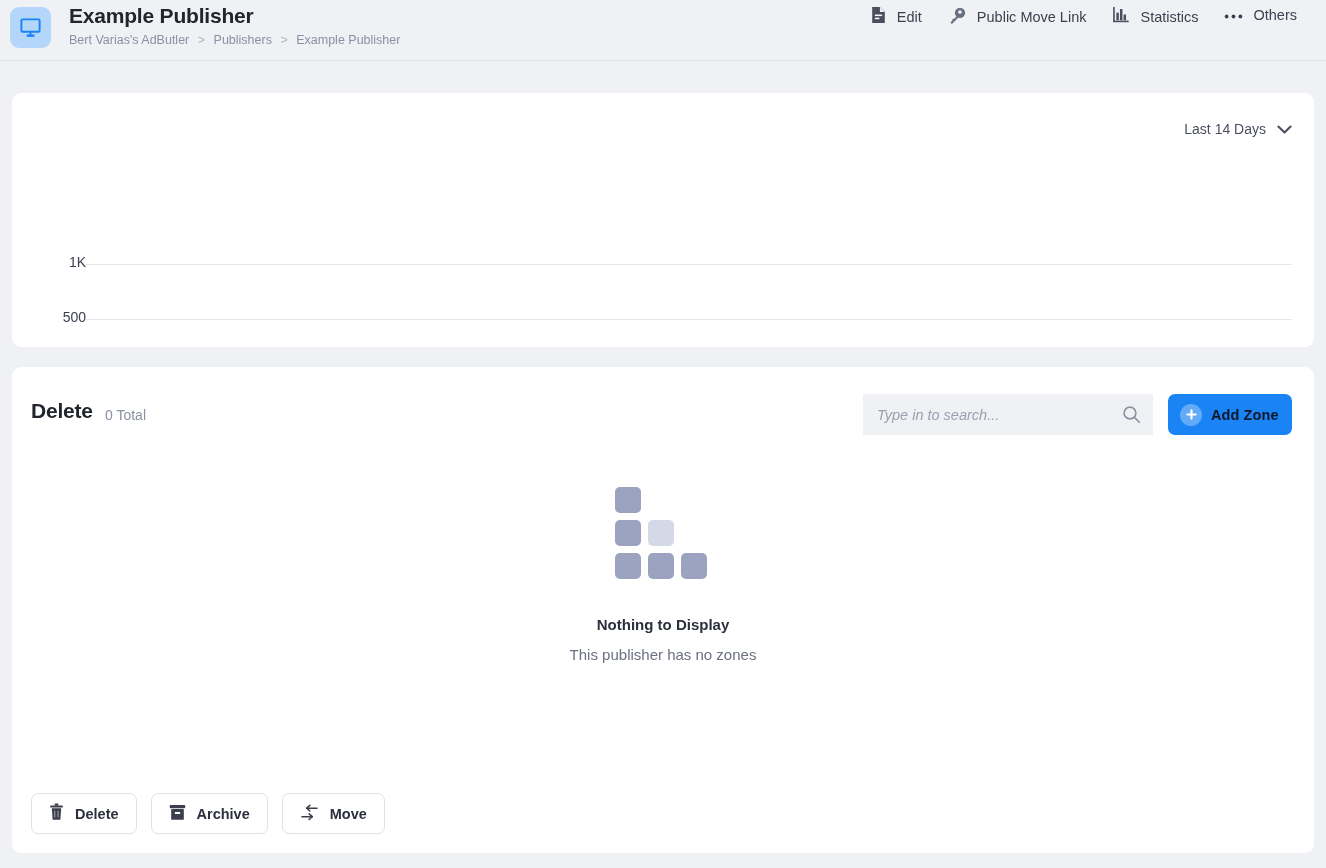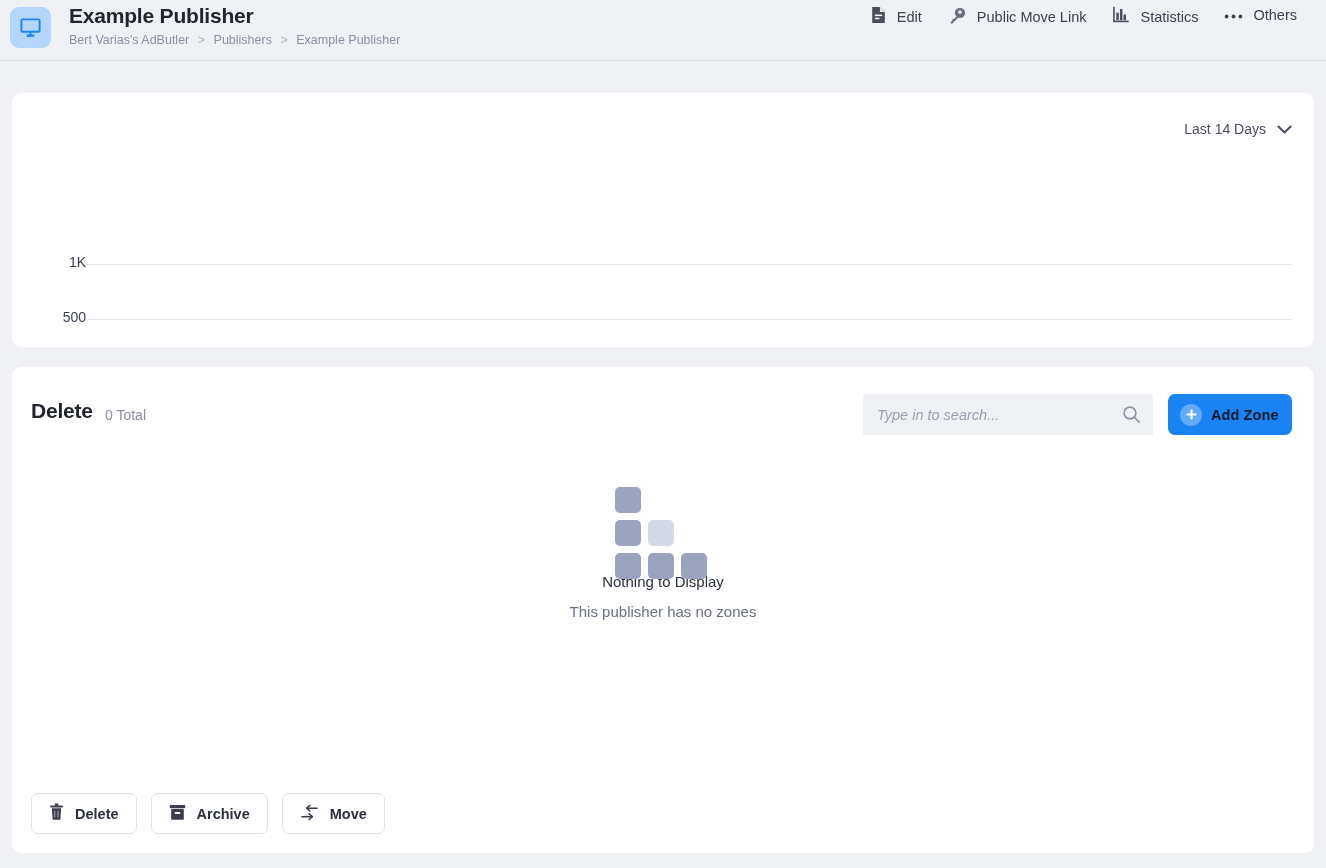--- a/index.html
+++ b/index.html
@@ -122,21 +122,21 @@
 
   
   .empty {
     position: absolute; left: 0; top: 120px; width: 1302px;
     display: flex; flex-direction: column; align-items: center;
   }
   .blocks { width: 96px; height: 86px; position: relative; }
   .blk { position: absolute; width: 26px; height: 26px; border-radius: 5px; background: #9ba3c0; }
   .blk-light { background: #d4d9e8; }
   .empty-title {
-    font-size: 15px; font-weight: normal; color: #2c303c;
+    margin-top: 43px; font-size: 15px; font-weight: bold; color: #2c303c;
   }
   .empty-sub { margin-top: 13px; font-size: 15px; color: #6b7082; }
 
   
   .footer-btns { position: absolute; left: 19px; top: 426px; display: flex; gap: 14px; }
   .fbtn {
     height: 41px; border: 1px solid #dfe1e8; border-radius: 7px; background: #fff;
     display: flex; align-items: center; gap: 11px; padding: 7px 17px; cursor: pointer;
     font-family: "Liberation Sans", sans-serif;
     font-size: 14.5px; font-weight: bold; color: #2c303c;

